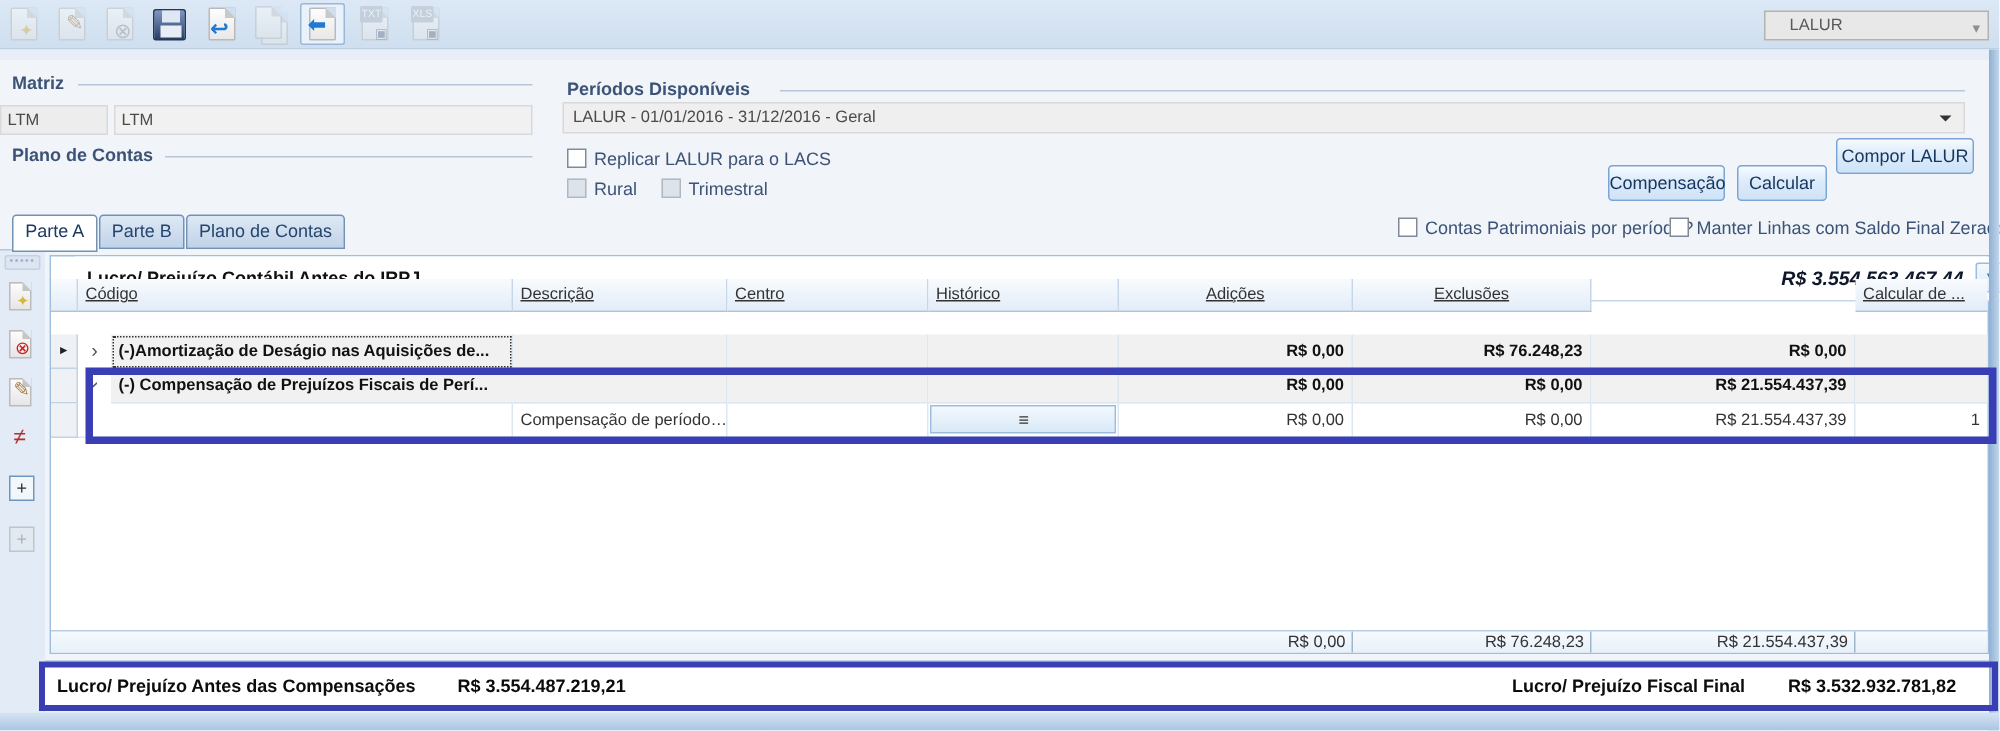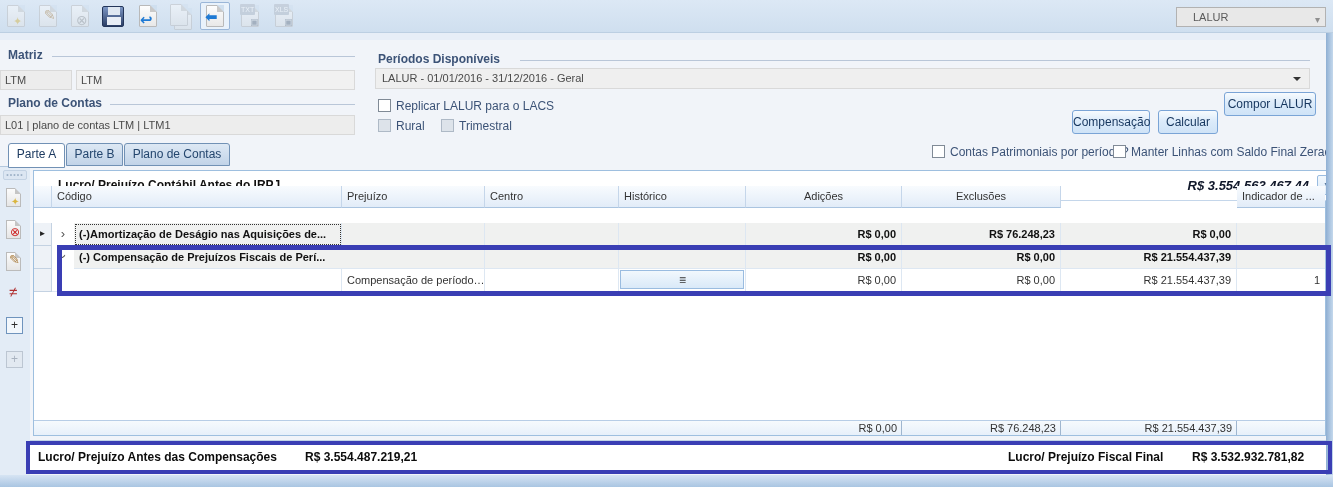--- a/index.html
+++ b/index.html
@@ -49,21 +49,21 @@
   .plusbox { position:absolute; left:2px; top:2px; width:17px; height:17px; border:1px solid #6f94bd; background:#f2f7fc; color:#2c2c2c; text-align:center; line-height:15px; font-size:12px; }
   .plusbox.disabled { border-color:#bcc6d2; background:#e2e9f1; color:#a8b2bf; }
 
   
   .gridpanel { left:33px; top:170px; width:1293px; height:266px; background:#fff; border:1px solid #9ebfdf; }
   .gridheadbar { position:absolute; left:16px; top:0; width:1291px; height:30px; background:#fff; border-bottom:1px solid #c4d6ea; }
   .gridtitle { position:absolute; left:8px; top:7px; font-weight:bold; font-size:12px; color:#101010; }
   .gridtitleval { position:absolute; right:32px; top:7px; font-weight:bold; font-size:13px; color:#0f172a;font-style:italic; }
   .chevbtn { position:absolute; right:4px; top:4px; width:20px; height:20px; border:1px solid #9abce0; border-radius:2px; background:linear-gradient(#f2f8fd,#dcebf9); color:#5a7ba0; text-align:center; line-height:18px; font-size:10px; }
 
-  .colhead { position:absolute; top:15px; height:22px; background:linear-gradient(#f8fbfe,#e2ecf8); border-right:1px solid #c5d6ea; border-bottom:1px solid #aac4e0; color:#333; font-size:11px; line-height:21px; padding:0 5px; overflow:hidden; white-space:nowrap; }
+  .colhead { position:absolute; top:15px; height:22px; background:linear-gradient(#f8fbfe,#e2ecf8); border-right:1px solid #c5d6ea; border-bottom:1px solid #aac4e0; color:#333; font-size:11px; line-height:21px; padding:0 5px; overflow:hidden; white-space:nowrap;text-decoration:underline; }
   .row { position:absolute; height:23px; }
   .cell { position:absolute; top:0; height:23px; line-height:22px; padding:0 5px; overflow:hidden; white-space:nowrap; border-right:1px solid #dde7f2; border-bottom:1px solid #dde7f2; }
   .gray { background:#f0f1f0; }
   .bold { font-weight:bold; color:#111; }
   .num { text-align:right; }
   .selcell { position:absolute; left:0; top:0; width:18px; height:23px; background:#eef2f7; border-right:1px solid #c4d2e2; border-bottom:1px solid #c4d2e2; color:#222; text-align:center; line-height:22px; font-size:8px; }
   .expander { position:absolute; top:0; width:22px; height:23px; text-align:center; line-height:21px; color:#555; font-size:13px; }
   .exp-open { transform:rotate(90deg); display:inline-block; }
   .histbtn { position:absolute; left:1px; top:1px; right:1px; bottom:2px; border:1px solid #9abce0; background:linear-gradient(#f2f8fd,#d9e9f8); text-align:center; line-height:18px; color:#333; font-size:12px; letter-spacing:-1px; }
   .focusdots { outline:1px dotted #333; outline-offset:-2px; }
@@ -130,21 +130,20 @@
   </div>
   <div class="abs gap"></div>
 
   <span class="abs grouplabel" style="left:8px;top:48px;">Matriz</span>
   <div class="abs hline" style="left:52px;top:56px;width:303px;"></div>
   <div class="abs field" style="left:0;top:70px;width:72px;">LTM</div>
   <div class="abs field" style="left:76px;top:70px;width:279px;background:#f1f1f1;">LTM</div>
 
   <span class="abs grouplabel" style="left:8px;top:96px;">Plano de Contas</span>
   <div class="abs hline" style="left:110px;top:104px;width:245px;"></div>
-  <div class="abs field" style="left:0;top:115px;width:355px;">L01 | plano de contas LTM | LTM1</div>
 
   <span class="abs grouplabel" style="left:378px;top:52px;">Períodos Disponíveis</span>
   <div class="abs hline" style="left:520px;top:60px;width:790px;"></div>
   <div class="abs combo2" style="left:375px;top:68px;width:935px;"><span>LALUR - 01/01/2016 - 31/12/2016 - Geral</span><span class="tri"></span></div>
 
   <div class="abs cb" style="left:378px;top:99px;"></div>
   <span class="cblabel" style="left:396px;top:99px;">Replicar LALUR para o LACS</span>
   <div class="abs cb disabled" style="left:378px;top:119px;"></div>
   <span class="cblabel" style="left:396px;top:119px;">Rural</span>
   <div class="abs cb disabled" style="left:441px;top:119px;"></div>
@@ -190,26 +189,26 @@
 
   <div class="abs gridpanel">
     <div class="gridheadbar">
       <span class="gridtitle">Lucro/ Prejuízo Contábil Antes do IRPJ</span>
       <span class="gridtitleval">R$ 3.554.563.467,44</span>
       <div class="chevbtn">▾</div>
     </div>
 
     <div class="colhead" style="left:0;width:18px;padding:0;"></div>
     <div class="colhead" style="left:18px;width:290px;">Código</div>
-    <div class="colhead" style="left:308px;width:143px;">Prejuízo</div>
+    <div class="colhead" style="left:308px;width:143px;">Descrição</div>
     <div class="colhead" style="left:451px;width:134px;">Centro</div>
     <div class="colhead" style="left:585px;width:127px;">Histórico</div>
     <div class="colhead" style="left:712px;width:156px;text-align:center;">Adições</div>
     <div class="colhead" style="left:868px;width:159px;text-align:center;">Exclusões</div>
-    <div class="colhead" style="left:1203px;width:88px;border-right:none;">Indicador de ...</div>
+    <div class="colhead" style="left:1203px;width:88px;border-right:none;">Calcular de ...</div>
 
     <div class="row" style="left:0;top:52px;width:1291px;">
       <div class="selcell">►</div>
       <div class="expander" style="left:18px;">›</div>
       <div class="cell gray bold focusdots" style="left:40px;width:268px;">(-)Amortização de Deságio nas Aquisições de...</div>
       <div class="cell gray" style="left:308px;width:143px;"></div>
       <div class="cell gray" style="left:451px;width:134px;"></div>
       <div class="cell gray" style="left:585px;width:127px;"></div>
       <div class="cell gray bold num" style="left:712px;width:156px;">R$ 0,00</div>
       <div class="cell gray bold num" style="left:868px;width:159px;">R$ 76.248,23</div>

